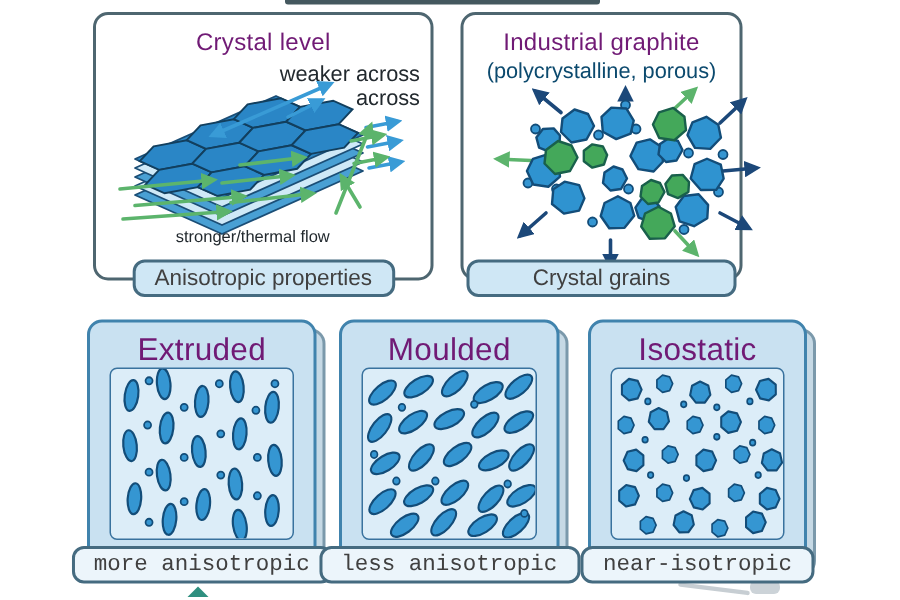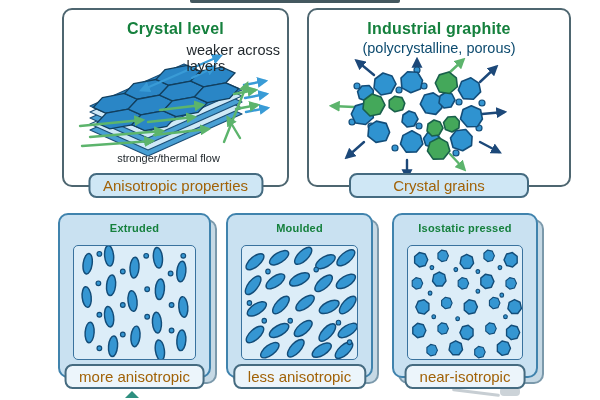--- a/index.html
+++ b/index.html
@@ -4,57 +4,57 @@
 <style>
   html,body{margin:0;padding:0;background:#ffffff;}
   #stage{
     position:relative;width:600px;height:400px;background:#ffffff;
     font-family:"Liberation Sans",sans-serif;color:#1f2933;overflow:hidden;
   }
   
   .panel{position:absolute;box-sizing:border-box;}
   .panel-top{background:#ffffff;border:2px solid #4e6670;border-radius:10px;}
   #crystal-panel{left:62px;top:8px;width:227px;height:179px;}
-  #industrial-panel{left:307px;top:8px;width:264px;height:179px;}
+  #industrial-panel{left:307px;top:8px;width:188px;height:179px;}
   .panel-form{
     top:213px;height:165px;background:#c9e1f1;border:2px solid #4083ad;border-radius:10px;
     box-shadow:6px 6px 0 -2px #c6d9e5, 6px 6px 0 0 #7b99ab;
   }
   #extruded-panel{left:58px;width:153px;}
   #moulded-panel{left:226px;width:147px;}
   #isostatic-panel{left:392px;width:146px;}
   
   .panel-title{
     position:absolute;left:0;right:0;top:10px;text-align:center;
-    font-size:16px;font-weight:700;color:#15803d;letter-spacing:.2px;
-  }
-  .panel-form .panel-title{top:7px;font-size:11px;}
+    font-size:16px;font-weight:400;color:#701a75;letter-spacing:.2px;
+  }
+  .panel-form .panel-title{top:7px;font-size:21px;}
   .panel-subtitle{
     position:absolute;left:0;right:0;top:30px;text-align:center;
     font-size:14.5px;font-weight:400;color:#0c4a6e;
   }
   .weaker-label{
-    position:absolute;right:7px;top:33px;text-align:left;line-height:1.1;
+    position:absolute;right:7px;top:33px;text-align:right;line-height:1.1;
     font-size:14.5px;color:#22292e;z-index:3;
   }
   .weaker-label span{display:block;}
   .stronger-label{
     position:absolute;left:0;right:14px;top:142px;text-align:center;
     font-size:11px;color:#22292e;z-index:3;
   }
   
   .badge{
     position:absolute;left:50%;transform:translateX(-50%);box-sizing:border-box;
     border:2px solid #456b80;border-radius:8px;text-align:center;
-    font-size:15px;color:#a16207;padding:2px 13px;white-space:nowrap;z-index:5;
+    font-size:15px;color:#404040;padding:2px 13px;white-space:nowrap;z-index:5;
     background:#cfe7f5;
   }
   .badge-top{top:163px;}
   #random-badge{min-width:180px;}
-  .badge-bottom{top:149px;background:#ecf5fb;}
+  .badge-bottom{top:149px;background:#ecf5fb;font-family:Liberation Mono, monospace;}
   
   .inner-box{
     position:absolute;left:13px;right:13px;top:30px;height:115px;box-sizing:border-box;
     background:#dcedf8;border:1.5px solid #39729e;border-radius:5px;overflow:hidden;
   }
   .inner-box svg{display:block;width:100%;height:100%;}
   
   .grain-blue{fill:#2f93d0;stroke:#134d79;stroke-width:1.6;stroke-linejoin:round;}
   .grain-green{fill:#44a85a;stroke:#19604b;stroke-width:1.6;stroke-linejoin:round;}
   .pat-shape{fill:#3596d2;stroke:#134d79;stroke-width:1.5;stroke-linejoin:round;}
@@ -81,21 +81,21 @@
 
 <div id="stage">
 
   <div class="top-line"></div>
 
   <section class="panel panel-top" id="crystal-panel">
     <div class="panel-title">Crystal level</div>
 
     <div class="weaker-label">
       <span>weaker across</span>
-      <span>layers</span>
+      <span>across</span>
     </div>
 
     <svg class="illus" style="left:10px;top:28px;" width="212" height="140" viewBox="0 0 212 140">
       <defs>
         <polygon id="hexcell" class="hexcell" points="0,-20 17.3,-10 17.3,10 0,20 -17.3,10 -17.3,-10"></polygon>
         <marker id="mg" viewBox="0 0 10 10" refX="7" refY="5" markerWidth="4.6" markerHeight="4.6" orient="auto-start-reverse">
           <path d="M0,0 L10,5 L0,10 z" fill="#5cb46c"></path>
         </marker>
         <marker id="mb" viewBox="0 0 10 10" refX="7" refY="5" markerWidth="4.6" markerHeight="4.6" orient="auto-start-reverse">
           <path d="M0,0 L10,5 L0,10 z" fill="#399bd6"></path>

